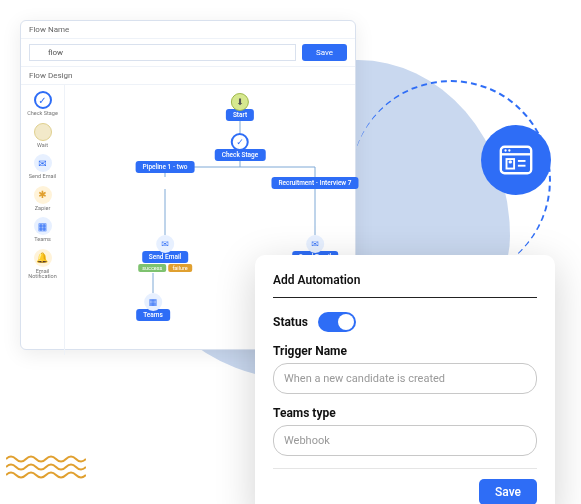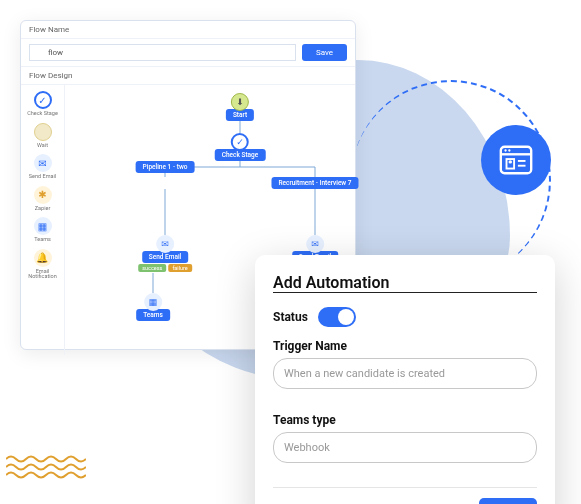--- a/index.html
+++ b/index.html
@@ -29,22 +29,22 @@
 .n-ico.green{background:#d6e88f;border:1px solid #9fb84a}
 .n-ico.ring{background:#fff;border:2px solid #2e6df6;color:#2e6df6}
 .n-ico.mail{background:#e7f0ff;color:#2e6df6}
 .n-ico.teams{background:#e7f0ff;color:#2e6df6}
 .n-pill{background:#2e6df6;color:#fff;font-size:6.5px;padding:2px 7px;border-radius:3px;white-space:nowrap;font-weight:500}
 .n-sub{display:flex;gap:2px;margin-top:1px}
 .n-sub span{font-size:5.5px;padding:1px 4px;border-radius:2px;color:#fff}
 .succ{background:#7ec26f}
 .fail{background:#e0a030}
 .automation-panel{position:absolute;top:255px;left:255px;width:300px;background:#fff;border-radius:10px;box-shadow:0 10px 40px rgba(0,0,0,0.18);z-index:6;padding:18px 18px 14px}
-.ap-title{font-size:16px;font-weight:600;color:#111;border-bottom:1px solid #222;margin-bottom:14px}
-.ap-row{margin-bottom:24px}
+.ap-title{font-size:12px;font-weight:600;color:#111;padding-bottom:10px;border-bottom:1px solid #222;margin-bottom:14px}
+.ap-row{margin-bottom:12px}
 .ap-status-row{display:flex;align-items:center;gap:10px;margin-bottom:12px}
 .ap-lbl{font-size:12px;font-weight:700;color:#111;display:block;margin-bottom:5px}
 .toggle{width:38px;height:20px;background:#2e6df6;border-radius:10px;position:relative;cursor:pointer}
 .toggle::after{content:'';position:absolute;width:16px;height:16px;background:#fff;border-radius:50%;top:2px;right:2px}
 .ap-input{width:100%;border:1px solid #c8c8c8;border-radius:14px;padding:8px 10px;font-size:11px;color:#999;background:#fff}
 .ap-footer{display:flex;justify-content:flex-end;border-top:1px solid #e5e5e5;padding-top:10px;margin-top:4px}
 .ap-save{background:#2e6df6;color:#fff;border:none;border-radius:5px;padding:6px 16px;font-size:12px;font-weight:500;cursor:pointer}
 .waves{position:absolute;bottom:20px;left:6px;z-index:0}
 .waves svg{display:block}
 </style>

